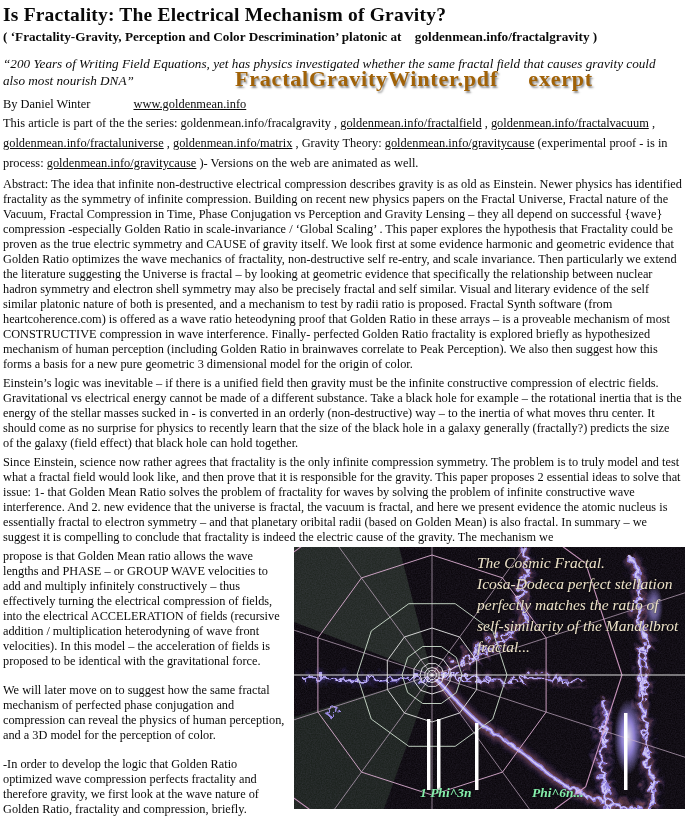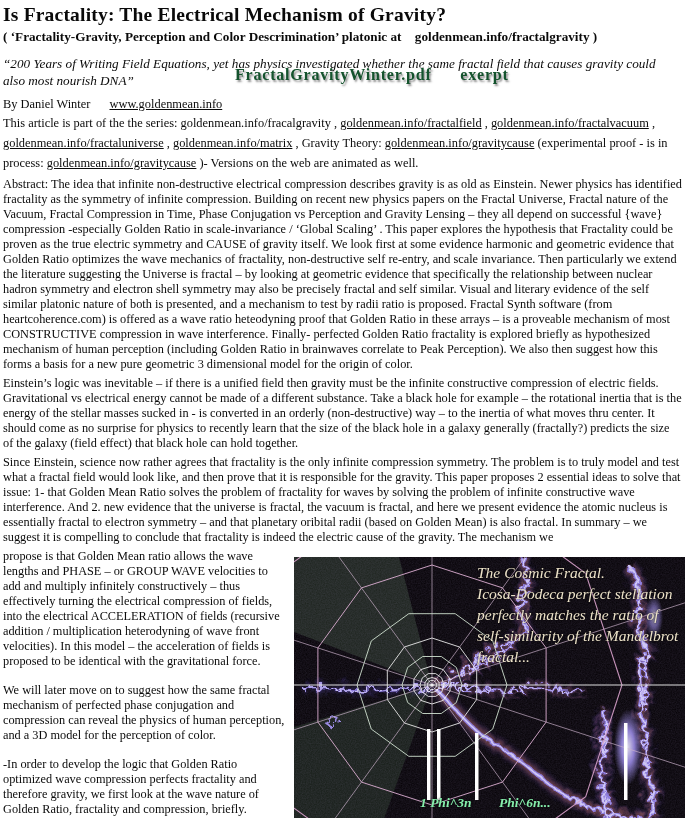--- a/index.html
+++ b/index.html
@@ -2,37 +2,37 @@
 <html><head>
 <meta charset="utf-8">
 <style>
   html,body{margin:0;padding:0;background:#ffffff;}
   body{width:691px;height:818px;overflow:hidden;font-family:"Liberation Serif",serif;color:#0a0a0a;}
   .page{position:relative;width:691px;height:818px;padding:4px 9px 0 3px;box-sizing:border-box;}
   .title{font-size:19.5px;font-weight:bold;line-height:1.12;margin:0;letter-spacing:0.2px;}
   .subtitle{font-size:13.2px;font-weight:bold;margin-top:3px;}
   .subtitle .sub-b{margin-left:10px;}
   .quote{font-size:13.2px;font-style:italic;margin-top:10px;line-height:17px;width:672px;}
-  .pdf-label{position:absolute;left:235px;top:66px;font-size:16px;font-weight:bold;letter-spacing:0.8px;
-    color:#14532d;text-shadow:1.5px 1.5px 2px rgba(45,45,45,0.55), -1px -1px 1px rgba(255,255,255,0.9);}
+  .pdf-label{position:absolute;left:235px;top:66px;font-size:22px;font-weight:bold;letter-spacing:0.8px;
+    color:#a16207;text-shadow:1.5px 1.5px 2px rgba(45,45,45,0.55), -1px -1px 1px rgba(255,255,255,0.9);}
   .pdf-label .pdf-b{margin-left:24px;}
   .byline{margin-top:8px;font-size:12.4px;}
-  .byline a{margin-left:16px;text-align:center;}
+  .byline a{margin-left:40px;text-align:center;}
   a{color:#0a0a0a;text-decoration:underline;cursor:pointer;}
   .series{font-size:12.4px;line-height:20px;margin-top:1px;}
   p.body{font-size:12.3px;line-height:15px;margin:4px 0 0 0;}
   p.body.gap{margin-top:14px;}
-  .fig{float:right;width:391px;height:262px;margin:12px -3px 0 8px;position:relative;overflow:hidden;background:#040104;}
+  .fig{float:right;width:391px;height:262px;margin:2px -3px 0 8px;position:relative;overflow:hidden;background:#040104;}
   .fig svg{position:absolute;left:0;top:0;}
   .fig-caption{position:absolute;left:183px;top:5px;width:260px;font-style:italic;font-size:15.5px;
     line-height:21px;color:#ede3c9;white-space:nowrap;text-shadow:0 0 2px rgba(0,0,0,0.8);}
   .axis-label{position:absolute;top:238px;color:#86efac;font-style:italic;font-weight:bold;font-size:13.5px;
     text-shadow:0 0 2px #000;}
   .axis-label.l1{left:126px;}
-  .axis-label.l2{left:205px;}
+  .axis-label.l2{left:238px;}
   .clear{clear:both;}
 </style>
 </head>
 <body>
 
 <div class="page">
 
   <h1 class="title">Is Fractality: The Electrical Mechanism of Gravity?</h1>
 
   <div class="subtitle">

